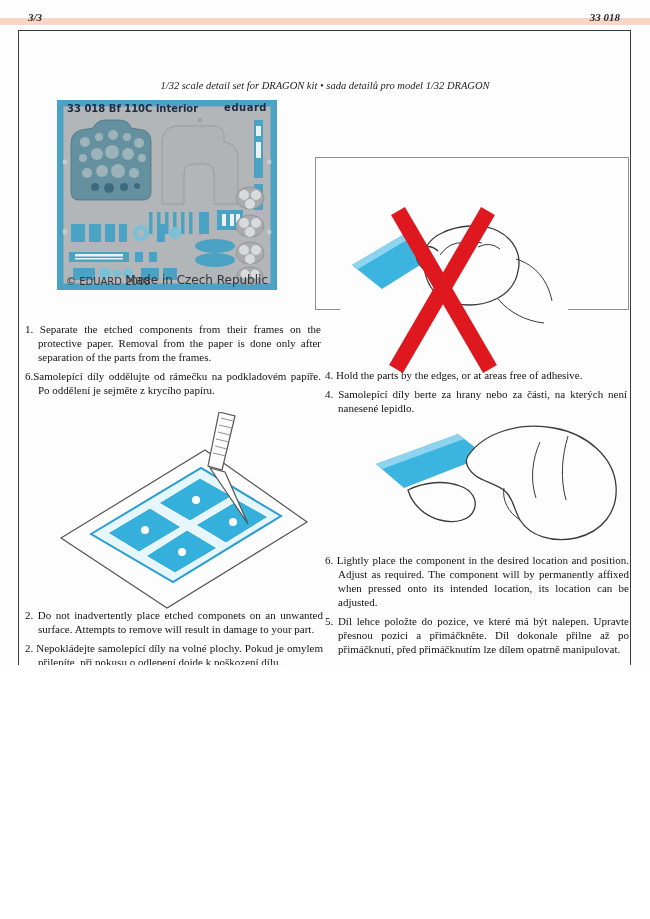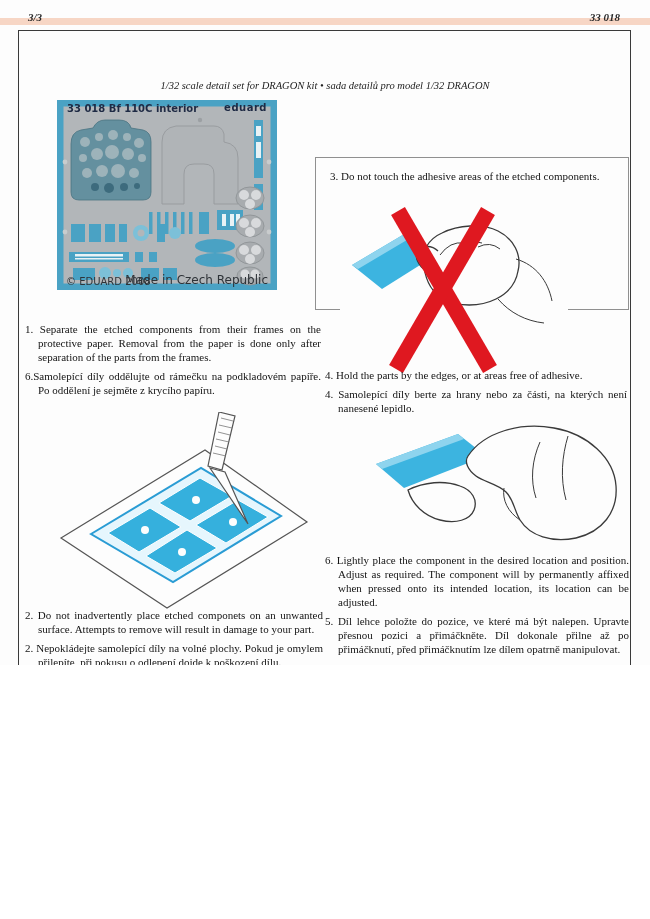--- a/index.html
+++ b/index.html
@@ -151,21 +151,20 @@
       </g>
     </svg>
     <span class="ph-cap ph-code">33 018  Bf 110C interior</span>
     <span class="ph-cap ph-brand">eduard</span>
     <span class="ph-cap ph-copy">© EDUARD 2008</span>
     <span class="ph-cap ph-made">Made in Czech Republic</span>
   </div>
 
   <div class="s3frame"></div>
   <div class="step" style="left:330px;top:166px;width:294px;">
-    <p class="oneline" style="line-height:21px;margin:0;">3. Do not touch the adhesive areas of the etched components.</p>
   </div>
 
   <div class="illus" style="left:340px;top:205px;">
     <svg width="228" height="168" viewBox="0 0 228 168">
       <polygon points="12,60 66,28 96,50 42,84" fill="#3cb4e0"></polygon>
       <polygon points="12,60 66,28 72,32 18,64" fill="#8ed4ee"></polygon>
       <g fill="#fdfdfd" stroke="#3a3a3a" stroke-width="1.3">
         <path d="M84,62 C80,48 88,34 102,28 C118,20 142,18 158,26 C174,34 182,50 178,66 C176,78 168,88 156,94 C140,102 118,102 104,94 C92,88 86,76 84,62 Z"></path>
         <path d="M86,66 C78,60 74,52 78,46 C82,40 92,40 98,46" fill="none"></path>
       </g>

